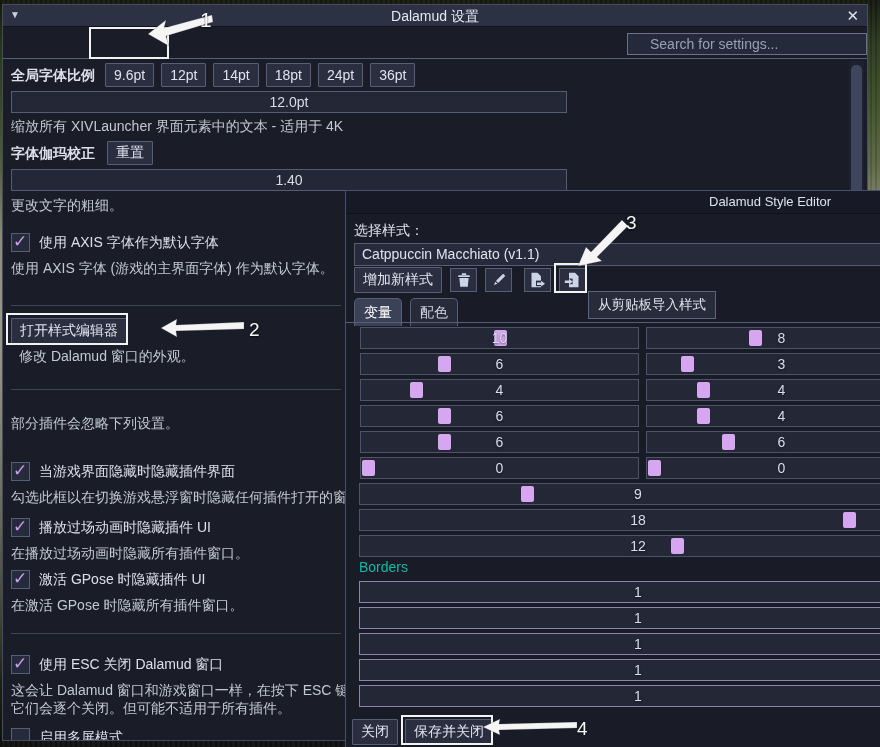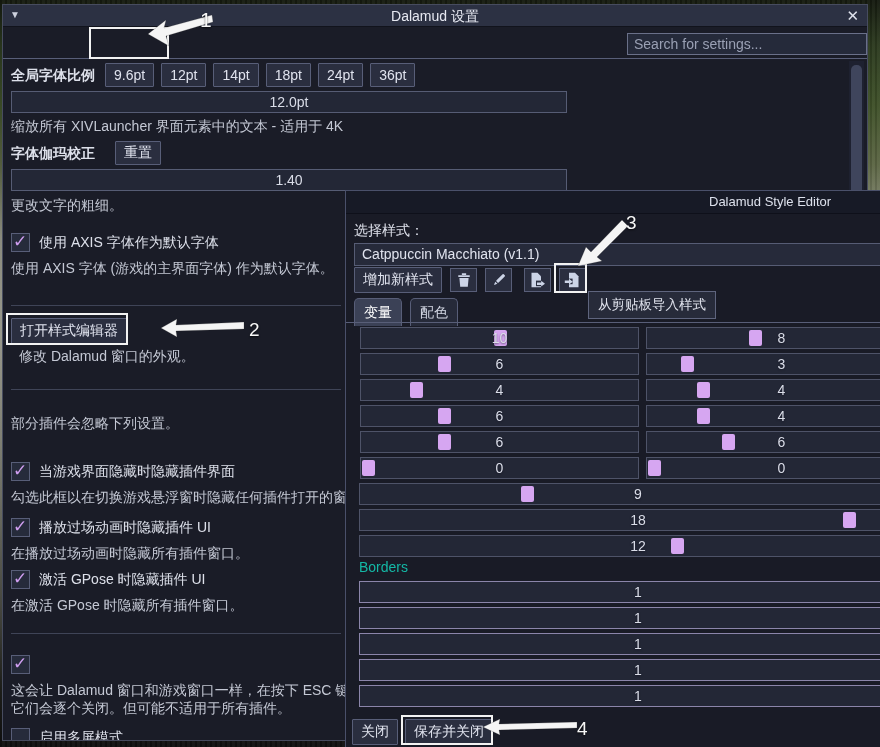--- a/index.html
+++ b/index.html
@@ -28,21 +28,21 @@
     border-bottom:1px solid #11131c;}
   .wtitle{position:absolute;left:0;right:0;top:3px;text-align:center;font-size:14px;color:#e6e8f1;}
   .collapse{position:absolute;left:7px;top:4px;font-size:10px;color:#cdd1de;}
   .closex{position:absolute;right:8px;top:2px;font-size:15px;color:#dfe2ec;cursor:pointer;}
   #tabs{position:absolute;left:8px;top:26px;display:flex;gap:6px;}
   .tab{font-size:14px;line-height:18px;padding:4px 9px 5px;background:var(--tab-idle);
     border:1px solid var(--frame-border);border-bottom:none;border-radius:5px 5px 0 0;color:#d3d7e3;cursor:pointer;}
   .tab.active{background:var(--tab-active);color:#ffffff;}
   #tabline{position:absolute;left:0;right:0;top:53px;border-bottom:1px solid var(--frame-border);}
   #search{position:absolute;left:624px;top:28px;width:240px;height:22px;background:#252a3a;
-    border:1px solid #6a7089;color:#dfe2ec;font-size:14px;padding:0 6px;
+    border:1px solid #6a7089;color:#dfe2ec;font-size:14px;padding:0 22px;
     font-family:"Liberation Sans","DejaVu Sans",sans-serif;}
   #search::placeholder{color:#9aa0b4;opacity:1;}
   .lbl{font-size:14px;line-height:24px;color:var(--txt);font-weight:bold;}
   #fontscale-row{position:absolute;left:8px;top:58px;display:flex;align-items:center;}
   #presets{display:flex;gap:7px;margin-left:10px;}
   .btn{background:var(--frame);border:1px solid var(--frame-border);color:#e0e3ee;font-size:14px;
     padding:2px 8px;border-radius:1px;cursor:pointer;font-family:inherit;}
   .btn.tall{padding:3px 8px;}
   .wslider{background:#232736;border:1px solid #565c74;height:22px;text-align:center;
     font-size:14px;line-height:20px;color:#dadde8;}
@@ -118,21 +118,21 @@
         <button class="btn">18pt</button>
         <button class="btn">24pt</button>
         <button class="btn">36pt</button>
       </div>
   </div>
   <div class="abs wslider" id="ptslider">
     <span>12.0pt</span>
   </div>
   <div class="abs desc nowrap" style="left:8px;top:113px;">缩放所有 XIVLauncher 界面元素中的文本 - 适用于 4K 分辨率。</div>
 
-  <div class="abs" style="left:8px;top:136px;display:flex;align-items:flex-start;gap:20px;">
+  <div class="abs" style="left:8px;top:136px;display:flex;align-items:flex-start;gap:12px;">
     <span class="lbl">字体伽玛校正</span>
     <button class="btn" id="gamma-reset-btn">重置</button>
   </div>
   <div class="abs wslider" id="gslider">
     <span>1.40</span>
   </div>
   <div class="abs desc nowrap" style="left:8px;top:192px;">更改文字的粗细。</div>
 
   <div class="cb checked" style="top:228px;">
     <span class="cbbox">
@@ -174,20 +174,21 @@
     <span class="cblabel">激活 GPose 时隐藏插件 UI</span>
   </div>
   <div class="abs desc nowrap" style="left:8px;top:592px;">在激活 GPose 时隐藏所有插件窗口。</div>
 
   <div class="sep" style="top:628px;"></div>
 
   <div class="cb checked" style="top:650px;">
     <span class="cbbox">
         <span class="tick">✓</span>
       </span>
+    <span class="cblabel">使用 ESC 关闭 Dalamud 窗口</span>
   </div>
   <div class="abs desc nowrap" style="left:8px;top:677px;">这会让 Dalamud 窗口和游戏窗口一样，在按下 ESC 键时关闭</div>
   <div class="abs desc nowrap" style="left:8px;top:695px;">它们会逐个关闭。但可能不适用于所有插件。</div>
 
   <div class="cb" style="top:723px;">
     <span class="cbbox"></span>
     <span class="cblabel">启用多屏模式</span>
   </div>
 
   <div id="scrolltrack">

